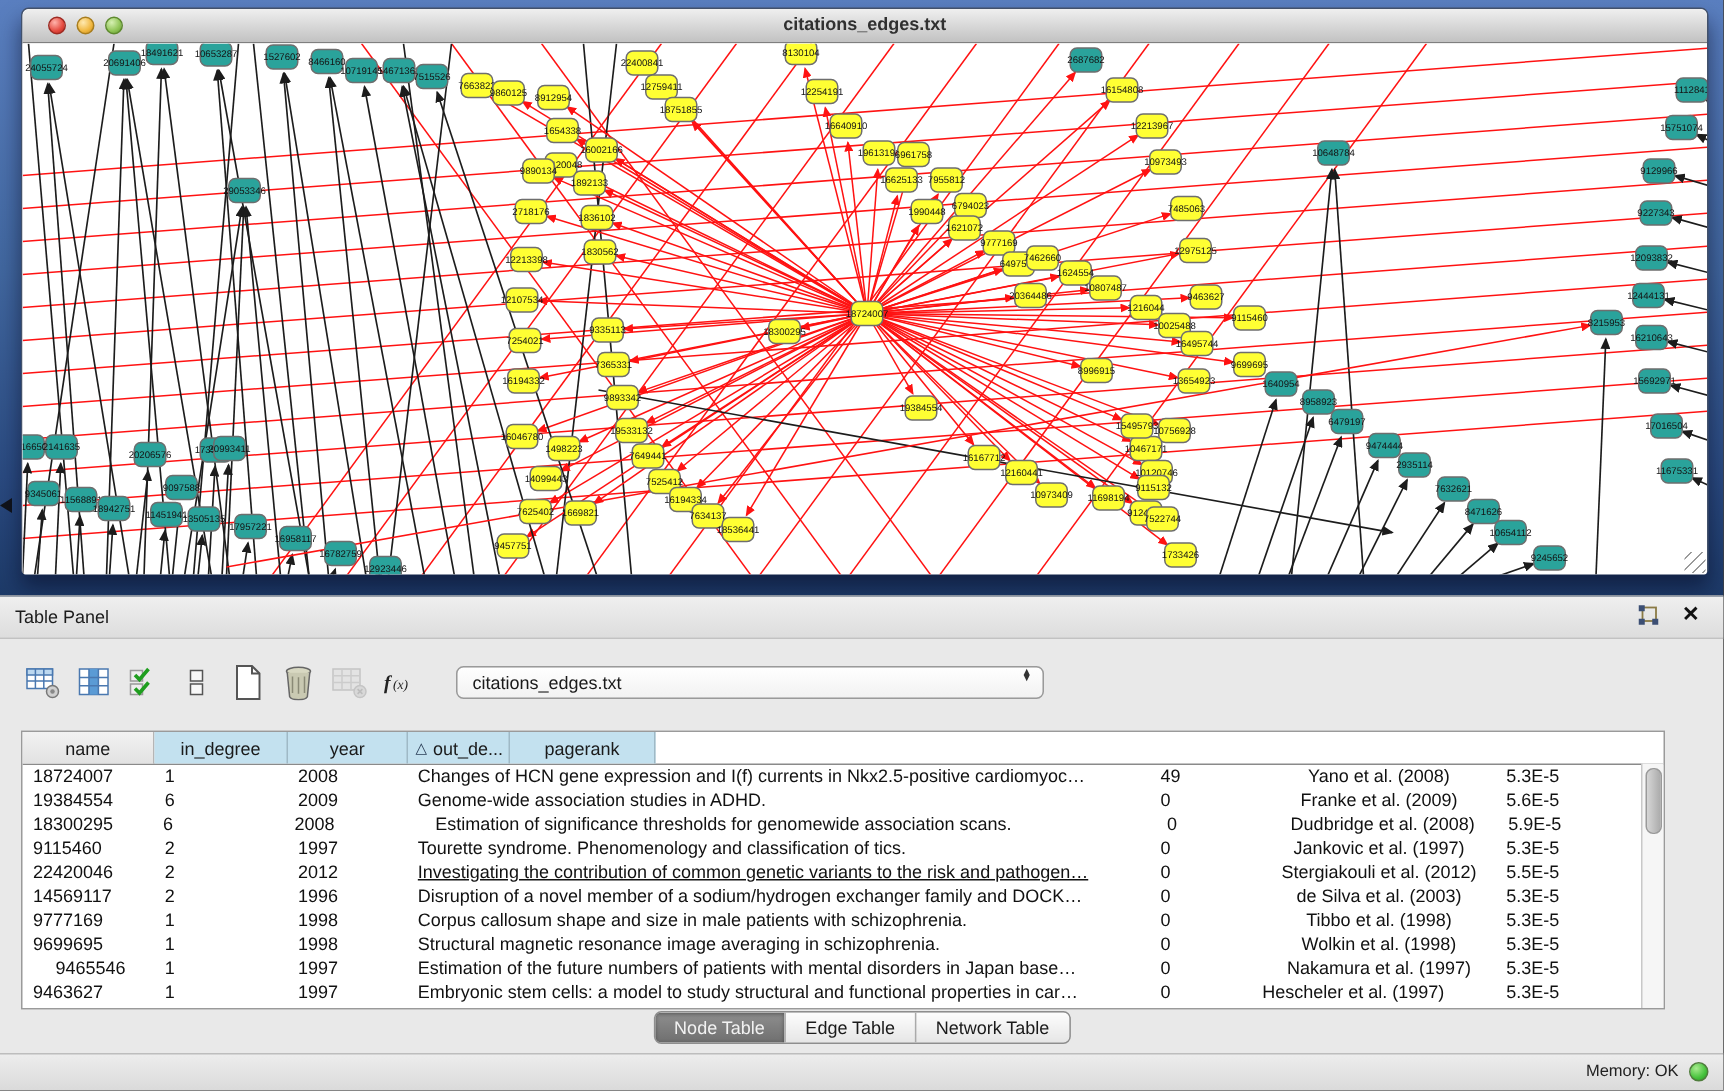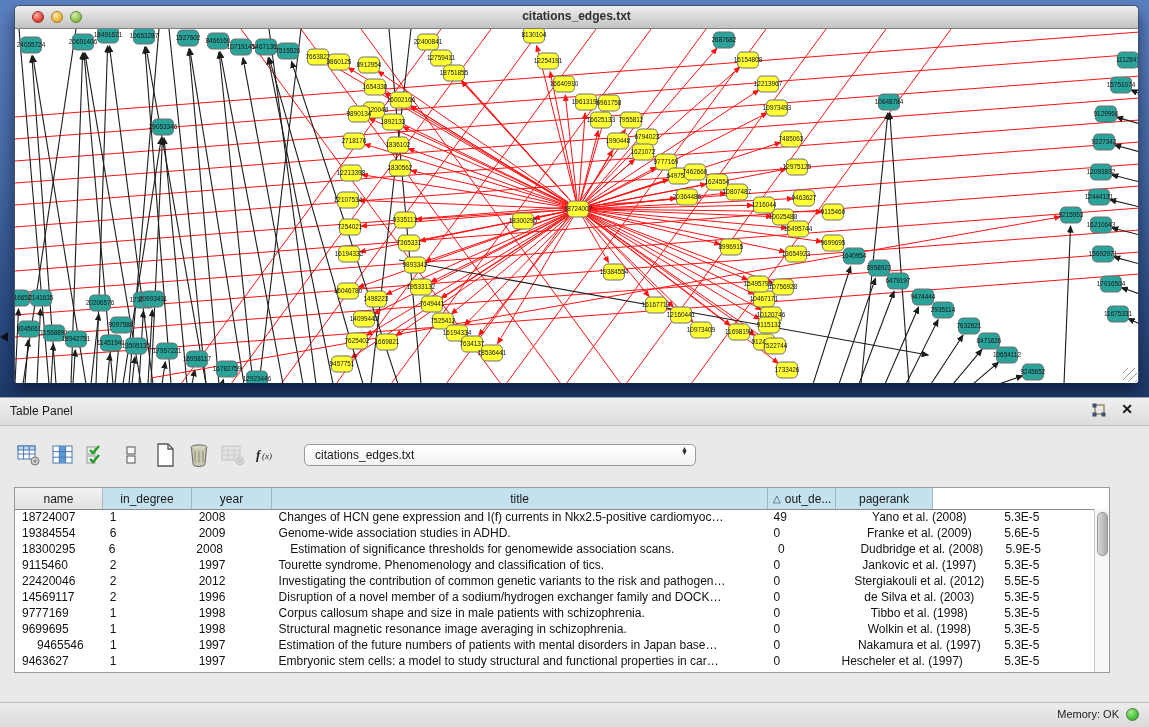--- a/index.html
+++ b/index.html
@@ -855,23 +855,20 @@
       <div class="thead" id="thead">
           <div class="th gray" style="width: 88px;">
             <span>name</span>
           </div>
           <div class="th" style="width: 89px;">
             <span>in_degree</span>
           </div>
           <div class="th" style="width: 80px; text-align: center;">
             <span>year</span>
           </div>
-          <div class="th" style="width: 496px;">
-            <span>title</span>
-          </div>
           <div class="th sorted" style="width: 68px;">
             <span class="sort">△</span>
             <span>out_de...</span>
           </div>
           <div class="th" style="width: 97px;">
             <span>pagerank</span>
           </div>
         </div>
       <div class="tbody" id="tbody">
           <div class="tr">
@@ -907,21 +904,21 @@
             <div class="td" style="width: 80px; text-align: left;">1997</div>
             <div class="td" style="width: 496px; text-align: left;">Tourette syndrome. Phenomenology and classification of tics.</div>
             <div class="td" style="width: 68px; text-align: left;">0</div>
             <div class="td" style="width: 163px; text-align: center;">Jankovic et al. (1997)</div>
             <div class="td" style="width: 97px; text-align: left;">5.3E-5</div>
           </div>
           <div class="tr">
             <div class="td" style="width: 88px; text-align: left;">22420046</div>
             <div class="td" style="width: 89px; text-align: left;">2</div>
             <div class="td" style="width: 80px; text-align: left;">2012</div>
-            <div class="td" style="width: 496px; text-align: left;">Investigating the contribution of common genetic variants to the risk and pathogen…</div>
+            <div class="td" style="width: 496px; text-align: left; text-decoration: underline;">Investigating the contribution of common genetic variants to the risk and pathogen…</div>
             <div class="td" style="width: 68px; text-align: left;">0</div>
             <div class="td" style="width: 163px; text-align: center;">Stergiakouli et al. (2012)</div>
             <div class="td" style="width: 97px; text-align: left;">5.5E-5</div>
           </div>
           <div class="tr">
             <div class="td" style="width: 88px; text-align: left;">14569117</div>
             <div class="td" style="width: 89px; text-align: left;">2</div>
             <div class="td" style="width: 80px; text-align: left;">1996</div>
             <div class="td" style="width: 496px; text-align: left;">Disruption of a novel member of a sodium/hydrogen exchanger family and DOCK…</div>
             <div class="td" style="width: 68px; text-align: left;">0</div>
@@ -963,20 +960,25 @@
             <div class="td" style="width: 68px; text-align: left;">0</div>
             <div class="td" style="width: 163px; text-align: left;">Hescheler et al. (1997)</div>
             <div class="td" style="width: 97px; text-align: left;">5.3E-5</div>
           </div>
         </div>
       <div class="vscroll">
         <div class="vthumb"></div>
       </div>
     </div>
 
+    <div class="tabs" id="tabs">
+        <span class="tab active">Node Table</span>
+        <span class="tab">Edge Table</span>
+        <span class="tab">Network Table</span>
+      </div>
 
     <div class="statusbar">
       <span class="mem">Memory: OK</span>
       <span class="memdot"></span>
     </div>
   </div>
 
 </div>
 
 </body></html>

